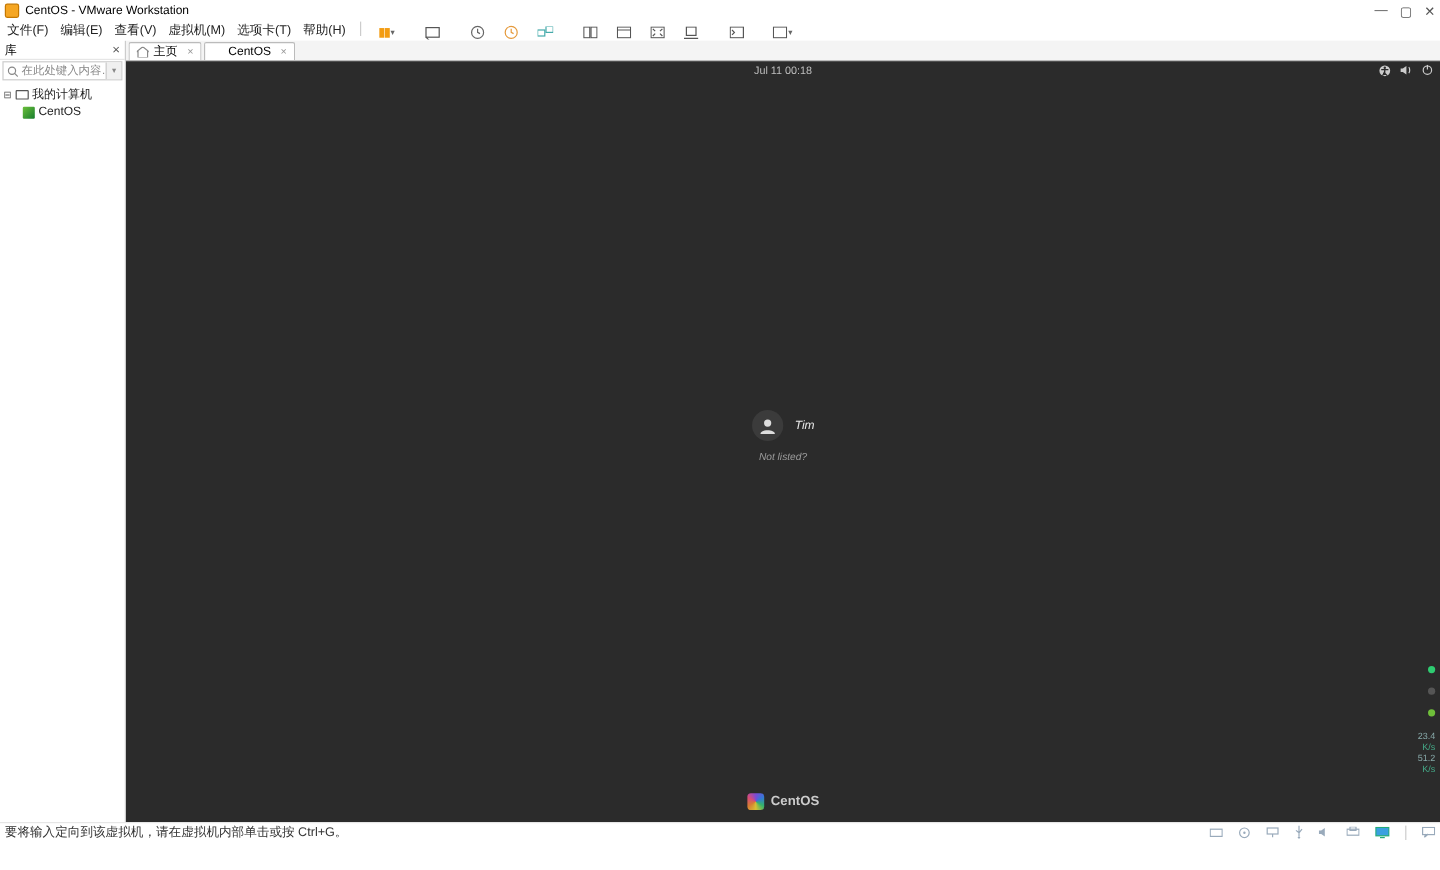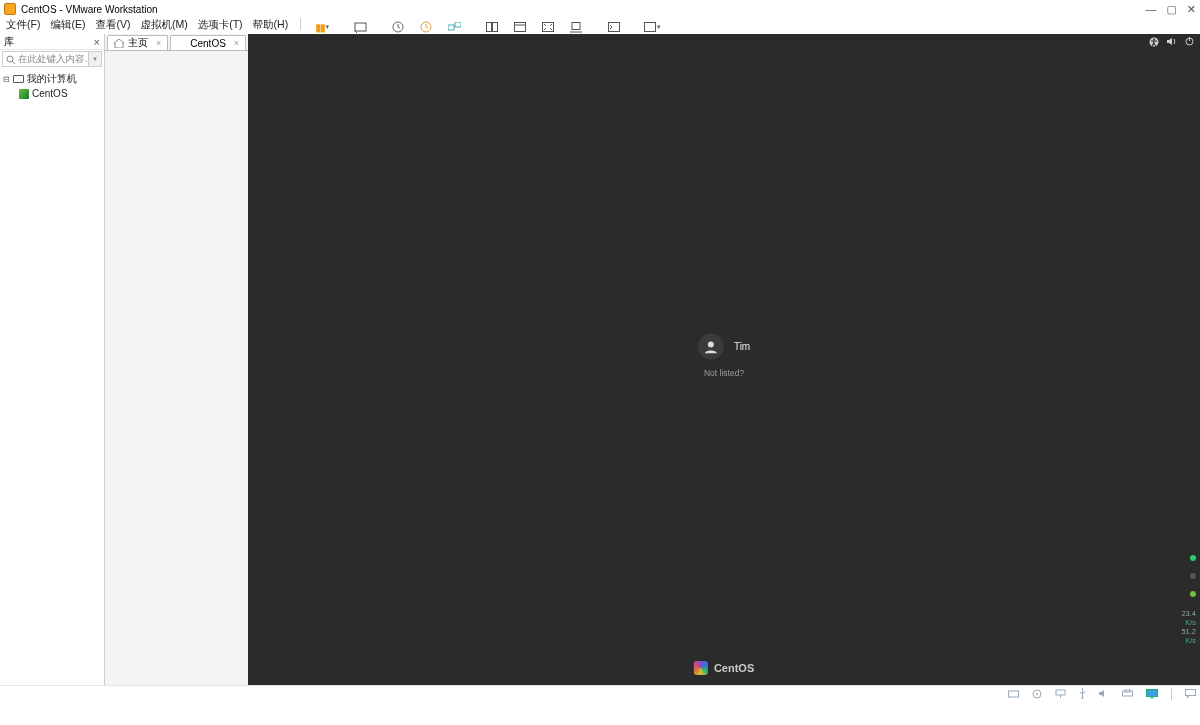--- a/index.html
+++ b/index.html
@@ -24,30 +24,30 @@
 .lib-search { height:16px; margin:1px 2px; border:1px solid #ccc; display:flex; align-items:center; padding:0 3px; color:#888; font-size:9.5px; gap:3px; position:relative; }
 .lib-search .dd-btn { position:absolute; right:0; top:0; bottom:0; width:13px; border-left:1px solid #ccc; display:flex; align-items:center; justify-content:center; font-size:7px; background:#f0f0f0; }
 .tree { padding:3px 3px; font-size:10px; color:#222; }
 .tree .row { display:flex; align-items:center; gap:3px; padding:1px 0; }
 .tree .indent { padding-left:16px; }
 .tree .ticon { width:11px; height:9px; }
 .tree .monitor-ico { border:1px solid #555; border-radius:1px; width:11px; height:8px; }
 .tree .vm-ico { width:10px; height:10px; border-radius:1px; background:linear-gradient(135deg,#6bbf3a,#177d2e); }
 .expander { font-size:8px; color:#555; }
 
-.mainpane { flex:1; display:flex; flex-direction:row; background:#f4f4f4; }
+.mainpane { flex:1; display:flex; flex-direction:column; background:#f4f4f4; }
 .tabs { height:17px; display:flex; align-items:flex-end; gap:2px; padding:0 2px; background:#f4f4f4; border-bottom:1px solid #bbb; }
 .tab { height:15px; display:flex; align-items:center; gap:4px; padding:0 6px; font-size:10px; background:#fff; border:1px solid #bbb; border-bottom:none; border-radius:2px 2px 0 0; position:relative; }
 .tab .tabclose { font-size:9px; color:#999; margin-left:4px; }
 .tab.active { background:#fff; }
 
 .guest { flex:1; background:#2b2b2b; position:relative; color:#bdbdbd; font-size:9px; }
 .guest .topbar { position:absolute; top:0; left:0; right:0; height:16px; display:flex; align-items:center; justify-content:center; }
 .guest .sysicons { position:absolute; right:6px; top:3px; display:flex; gap:8px; font-size:9px; color:#ccc; }
-.login { position:absolute; left:50%; top:50%; transform:translate(-50%,-60%); text-align:center; }
+.login { position:absolute; left:50%; top:50%; transform:translate(-50%,-60%); text-align:center;font-style:italic; }
 .login .user { display:flex; align-items:center; gap:10px; justify-content:center; }
 .login .avatar { width:26px; height:26px; border-radius:50%; background:#3b3b3b; display:flex; align-items:center; justify-content:center; color:#ddd; }
 .login .notlisted { margin-top:8px; font-size:8.5px; color:#9c9c9c; }
 .brand { position:absolute; bottom:10px; left:50%; transform:translateX(-50%); display:flex; align-items:center; gap:6px; color:#ccc; font-size:11px; font-weight:bold; }
 .brand .logo { width:14px; height:14px; border-radius:3px; background:conic-gradient(#7b4bd6,#3478d6,#34b36b,#d6c034,#d67b34,#d64b7b,#7b4bd6); }
 .gperf { position:absolute; right:4px; bottom:40px; font-size:7.5px; text-align:right; line-height:1.2; color:#8aa; }
 .gperf .dot { width:6px; height:6px; border-radius:50%; margin-left:auto; margin-bottom:12px; }
 
 .statusbar { height:16px; display:flex; align-items:center; padding:0 4px; font-size:10.5px; color:#333; background:#fff; border-top:1px solid #e6e6e6; }
 .statusbar .statusicons { margin-left:auto; display:flex; gap:13px; color:#9aa; font-size:10px; align-items:center; }
@@ -184,20 +184,23 @@
         <span class="tabclose">×</span>
       </div>
       <div class="tab active">
         <span class="ticon vm-ico" style="width:9px;height:9px;"></span>
         <span>CentOS</span>
         <span class="tabclose">×</span>
       </div>
     </div>
 
     <div class="guest">
+      <div class="topbar">
+        <span>Jul 11  00:18</span>
+      </div>
       <div class="sysicons">
         <span>
           <svg width="10" height="10">
               <circle cx="5" cy="5" r="4.5" fill="#ccc"></circle>
               <circle cx="5" cy="2.5" r="1" fill="#2b2b2b"></circle>
               <path d="M2 4h6M5 4v3l-2 2M5 7l2 2" stroke="#2b2b2b" stroke-width="1"></path>
             </svg>
         </span>
         <span>
           <svg width="10" height="9">
@@ -238,20 +241,21 @@
         <div><span>23.4</span></div>
         <div style="color:#4a8">K/s</div>
         <div><span>51.2</span></div>
         <div style="color:#4a8">K/s</div>
       </div>
     </div>
   </div>
 </div>
 
 <div class="statusbar">
+  <span>要将输入定向到该虚拟机，请在虚拟机内部单击或按 Ctrl+G。</span>
   <div class="statusicons">
     <span>
         <svg width="11" height="9">
           <rect x="0.5" y="2" width="10" height="6" fill="none" stroke="#9ab"></rect>
         </svg>
       </span>
     <span>
         <svg width="10" height="10">
           <circle cx="5" cy="5" r="4" fill="none" stroke="#9ab"></circle>
           <circle cx="5" cy="5" r="1" fill="#9ab"></circle>

